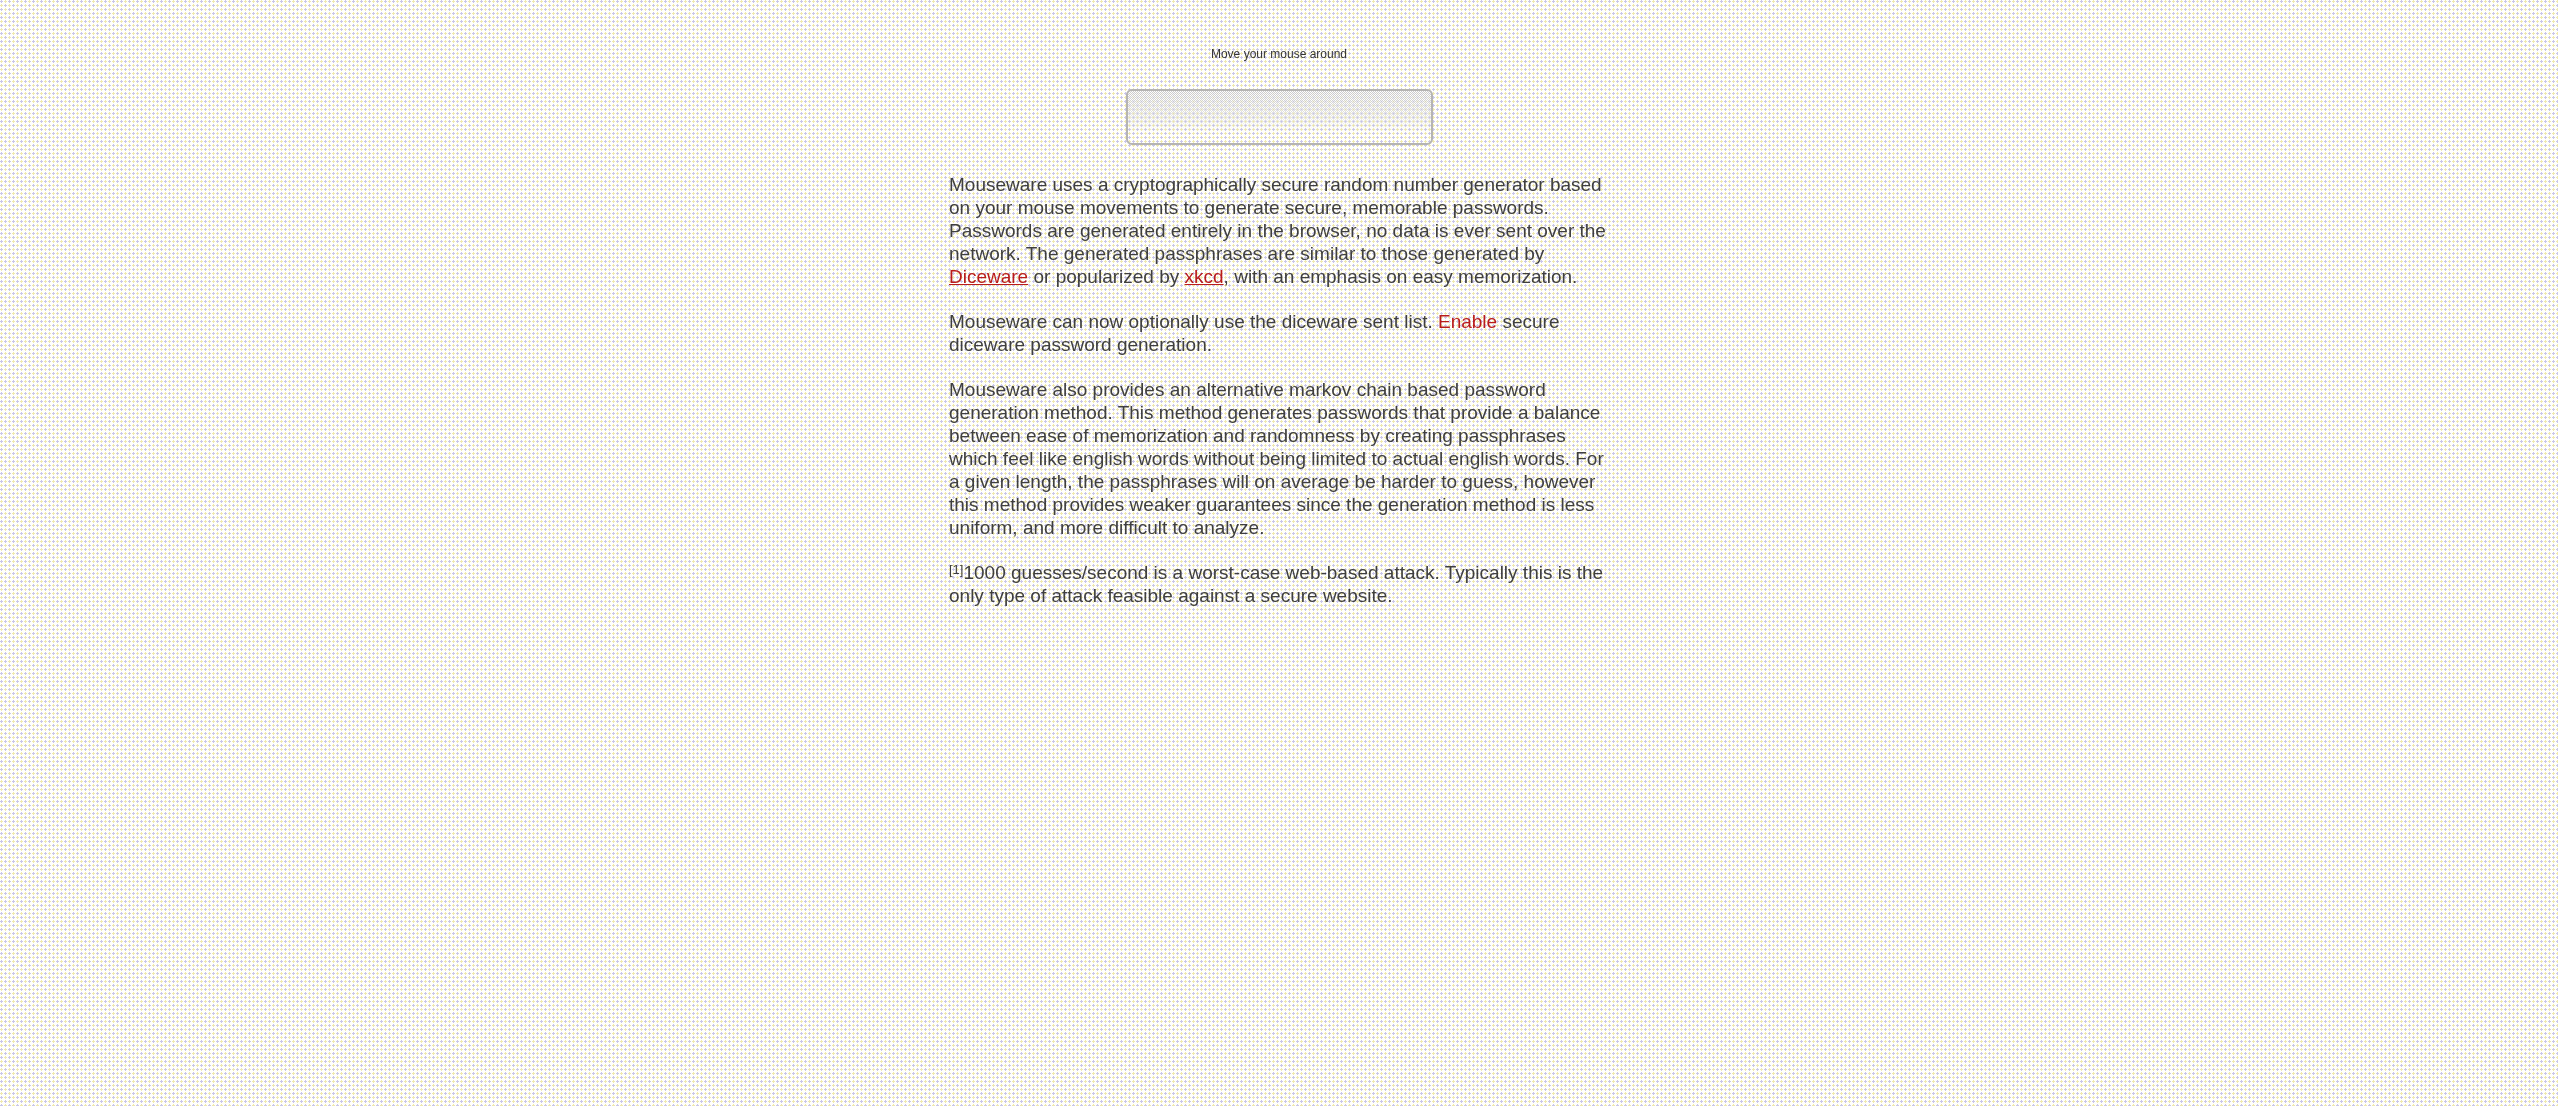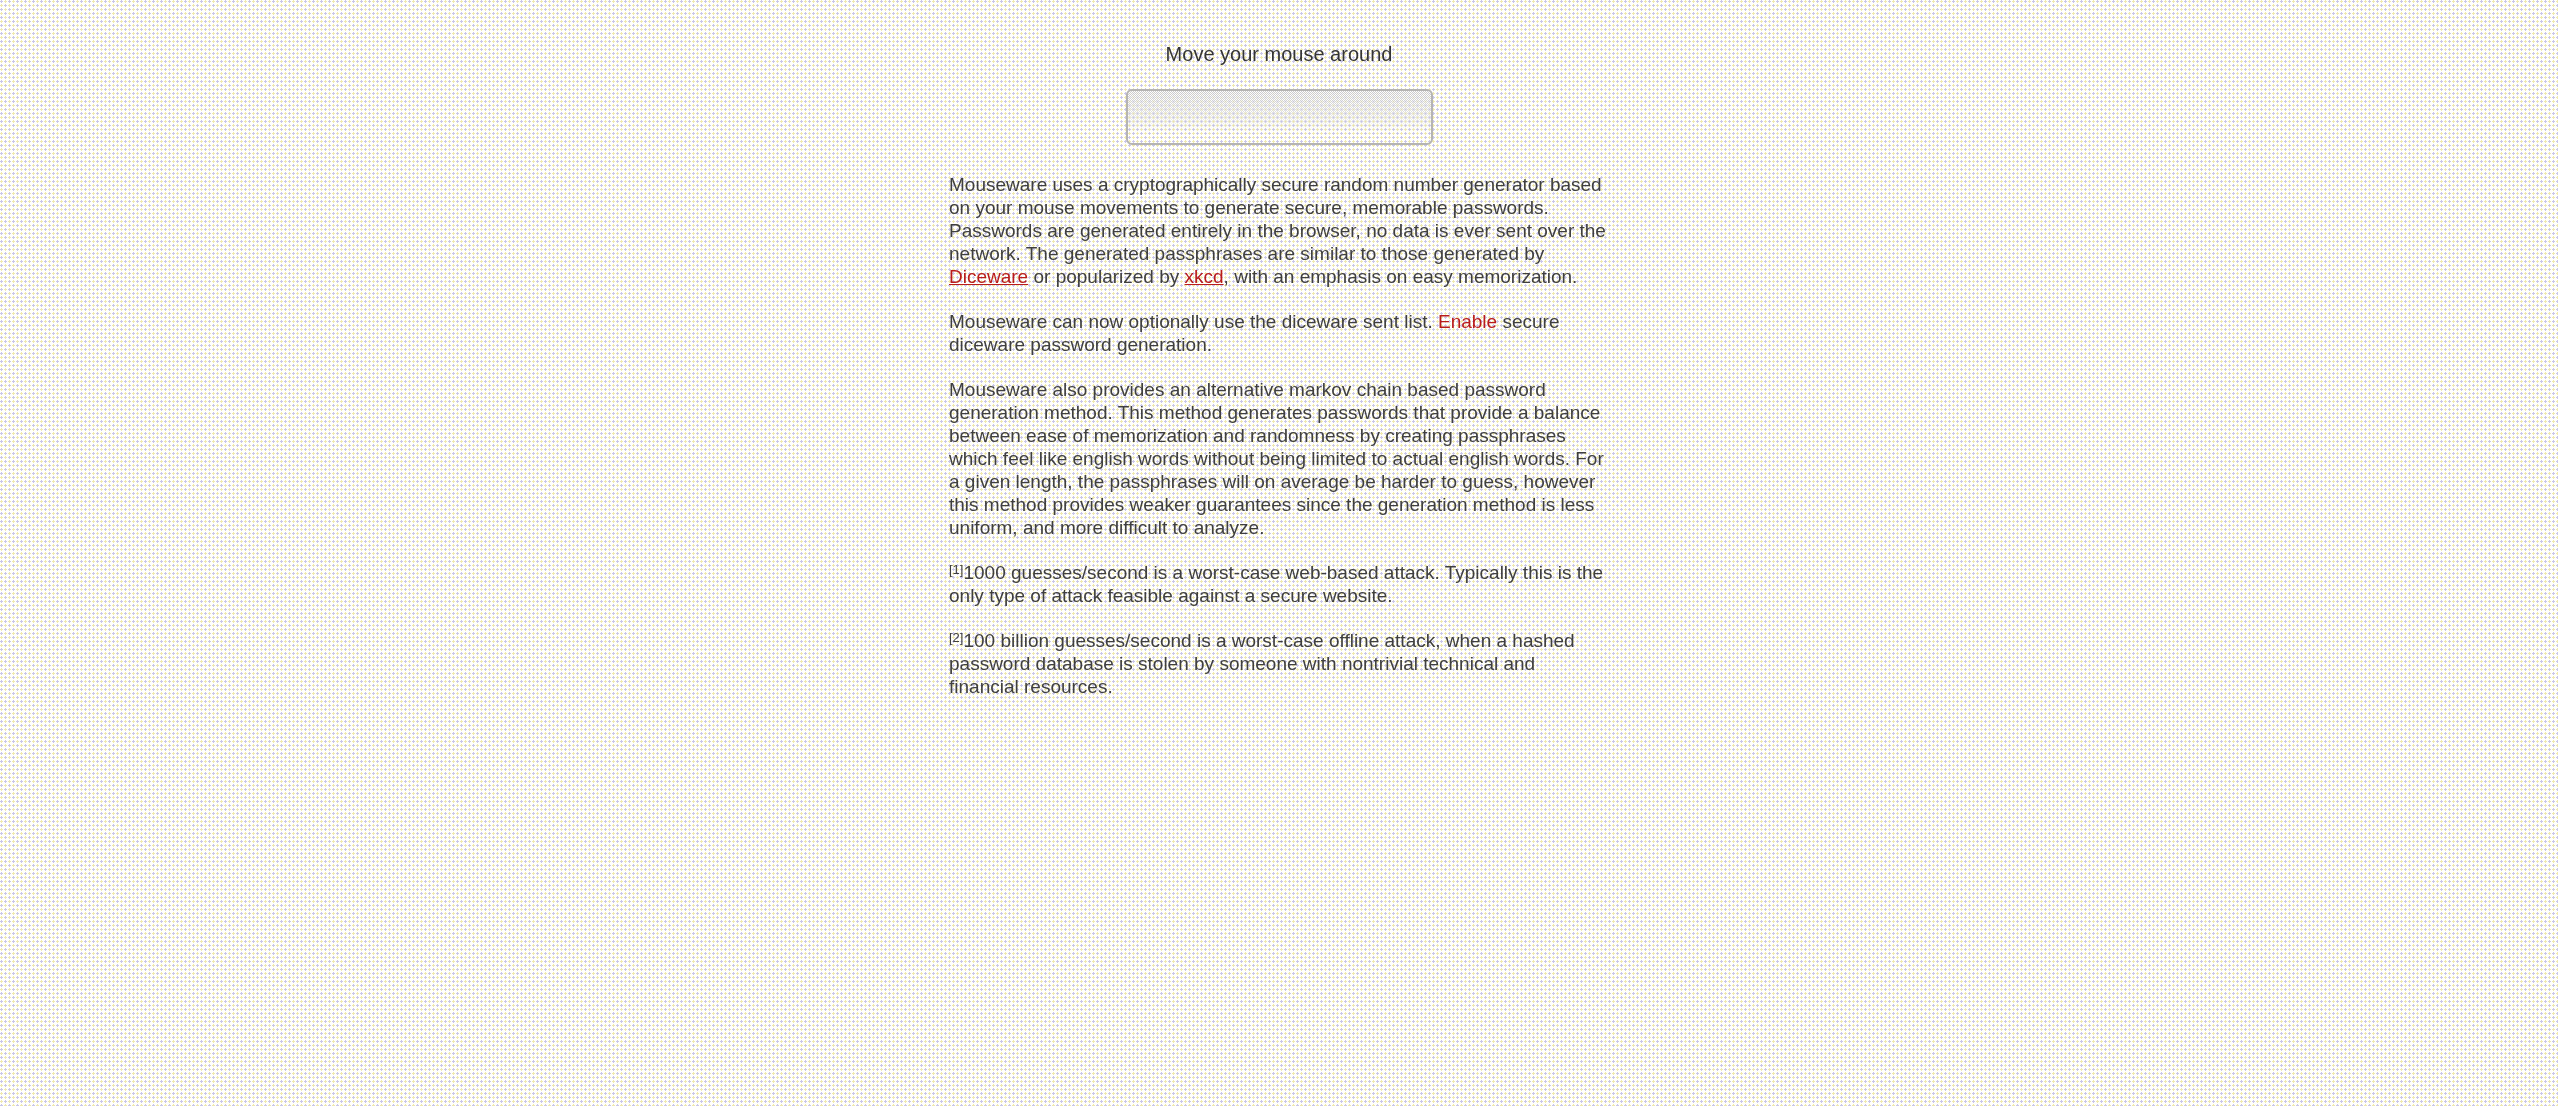--- a/index.html
+++ b/index.html
@@ -19,21 +19,21 @@
     font-family: "Liberation Sans", "DejaVu Sans", sans-serif;
     color: #3f3f3f;
   }
   .content {
     width: 660px;
     margin: 0 auto;
     padding-top: 42px;
   }
   .title {
     margin: 0;
-    font-size: 20px;
+    font-size: 12px;
     font-weight: 400;
     line-height: 24px;
     text-align: center;
     color: #353535;
   }
   .progress {
     position: relative;
     box-sizing: border-box;
     width: 307px;
     height: 56px;
@@ -83,15 +83,14 @@
   <div class="progress"></div>
 
   <p><span>Mouseware uses a cryptographically secure random number generator based on your mouse movements to generate secure, memorable passwords. Passwords are generated entirely in the browser, no data is ever sent over the network. The generated passphrases are similar to those generated by </span><a class="lnk">Diceware</a><span> or popularized by </span><a class="lnk">xkcd</a><span>, with an emphasis on easy memorization.</span></p>
 
   <p><span>Mouseware can now optionally use the diceware sent list. </span><a class="lnk nounderline">Enable</a><span> secure diceware password generation.</span></p>
 
   <p>Mouseware also provides an alternative markov chain based password generation method. This method generates passwords that provide a balance between ease of memorization and randomness by creating passphrases which feel like english words without being limited to actual english words. For a given length, the passphrases will on average be harder to guess, however this method provides weaker guarantees since the generation method is less uniform, and more difficult to analyze.</p>
 
   <p><sup class="fn">[1]</sup><span>1000 guesses/second is a worst-case web-based attack. Typically this is the only type of attack feasible against a secure website.</span></p>
 
-  <p><sup class="fn">[2]</sup><span>100 billion guesses/second is a worst-case offline attack, when a hashed password database is stolen by someone with nontrivial technical and financial resources.</span></p>
 
 </main>
 
 </body></html>

